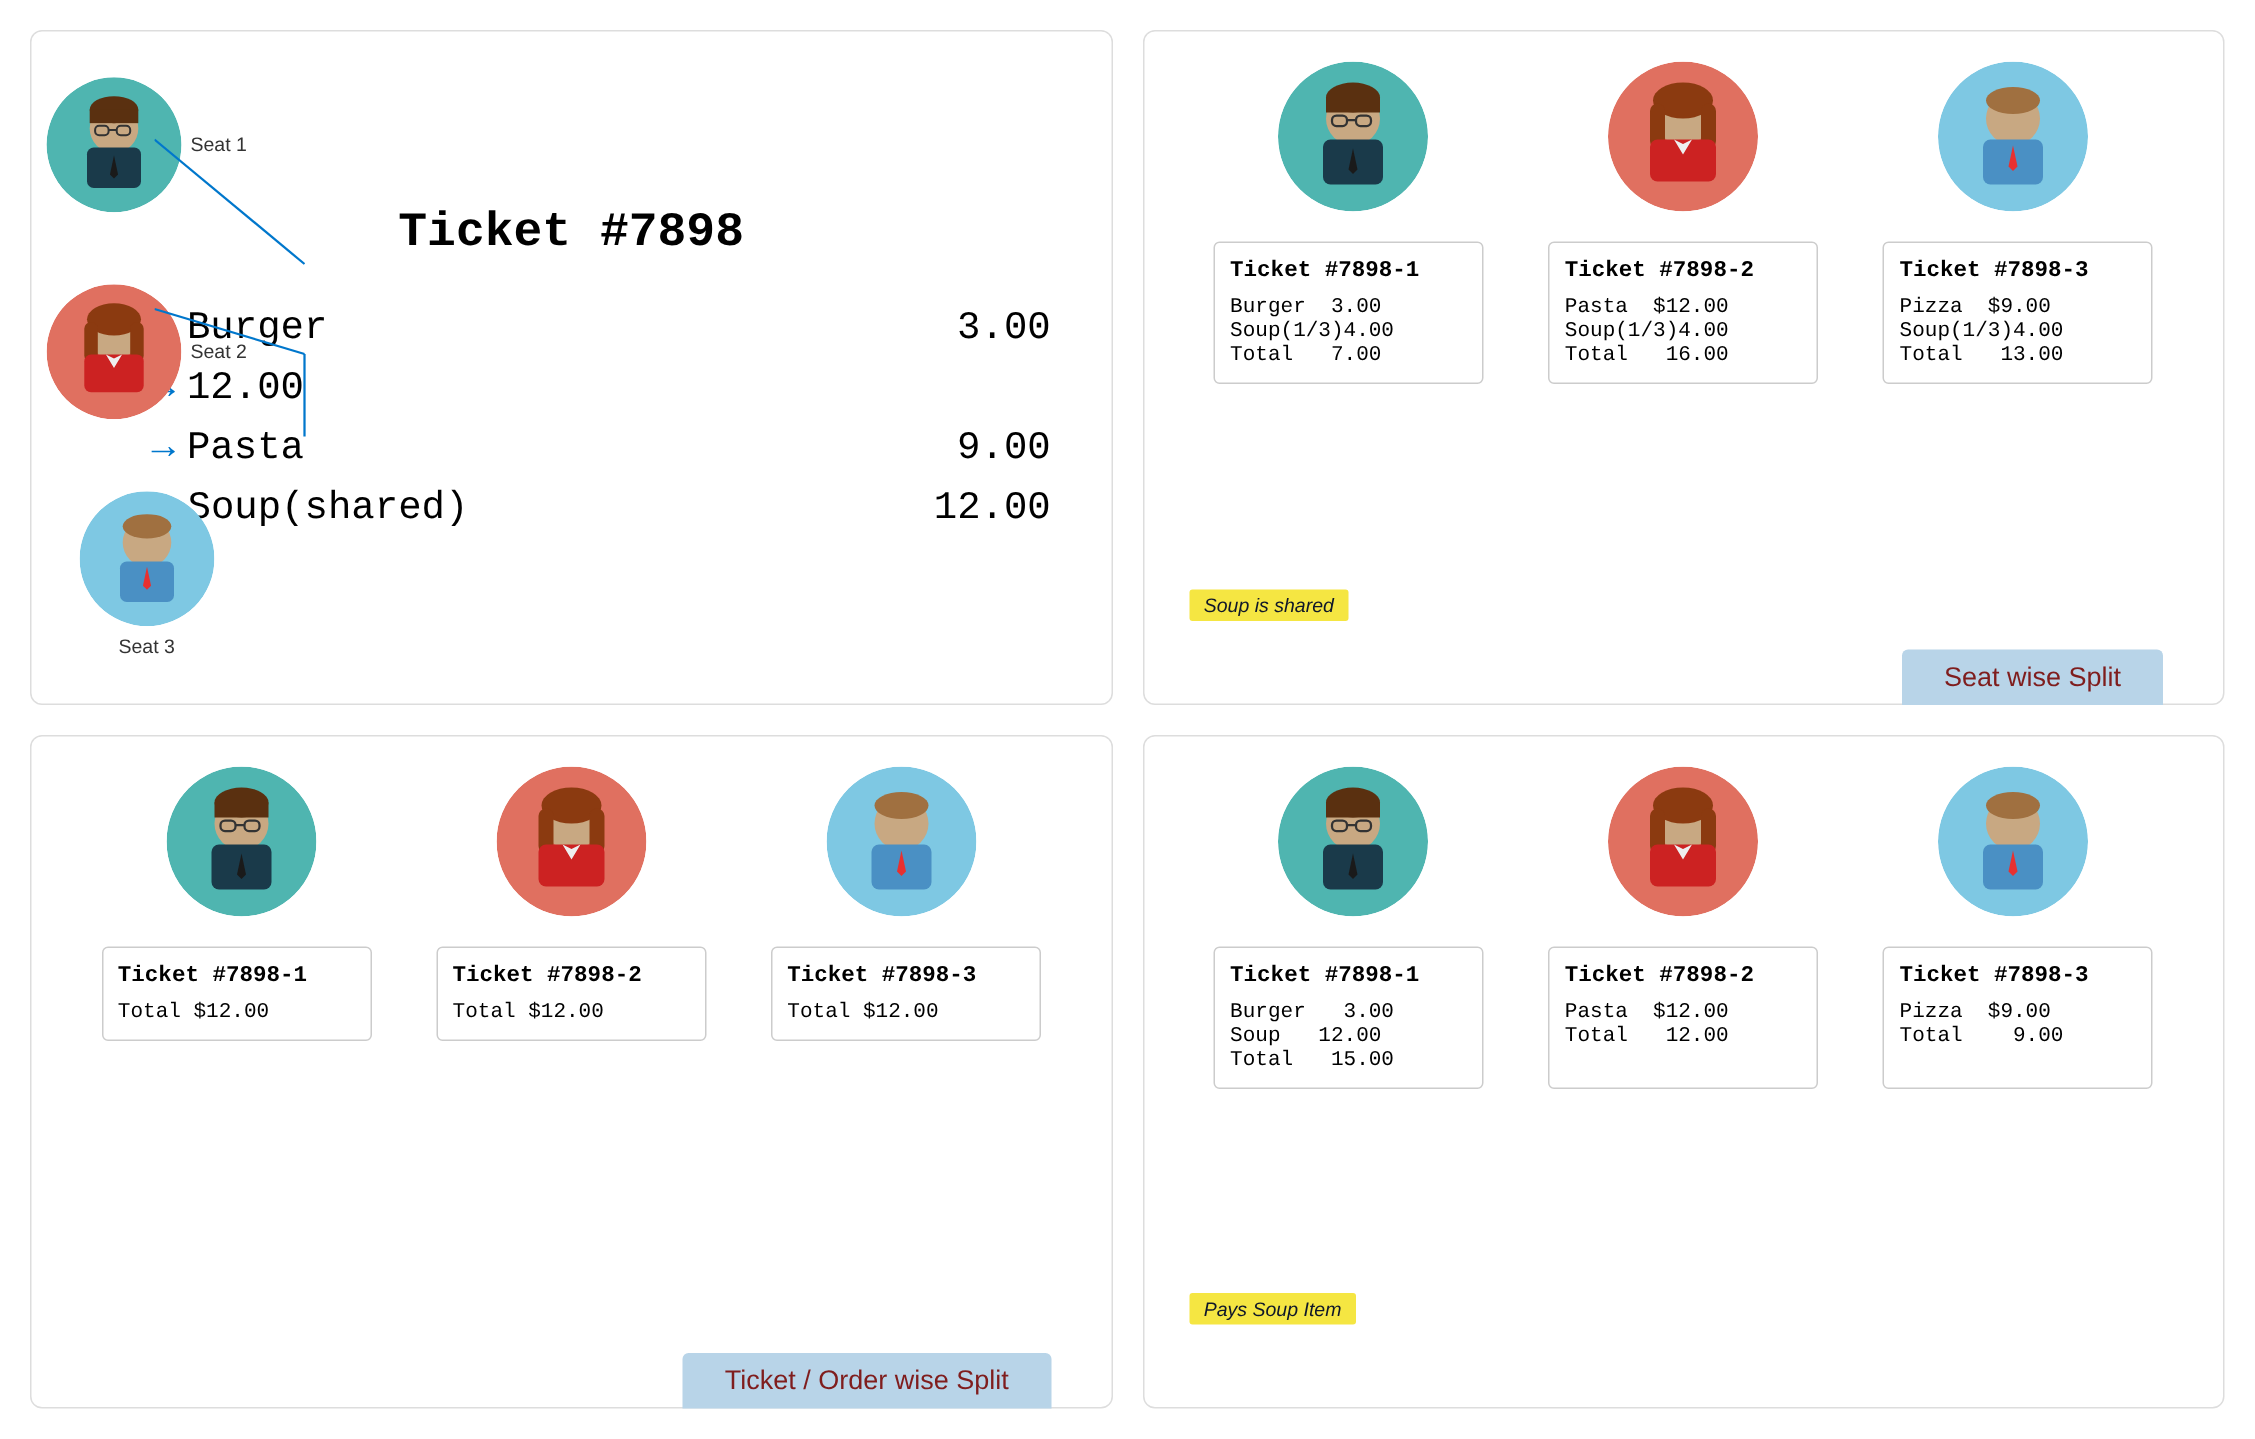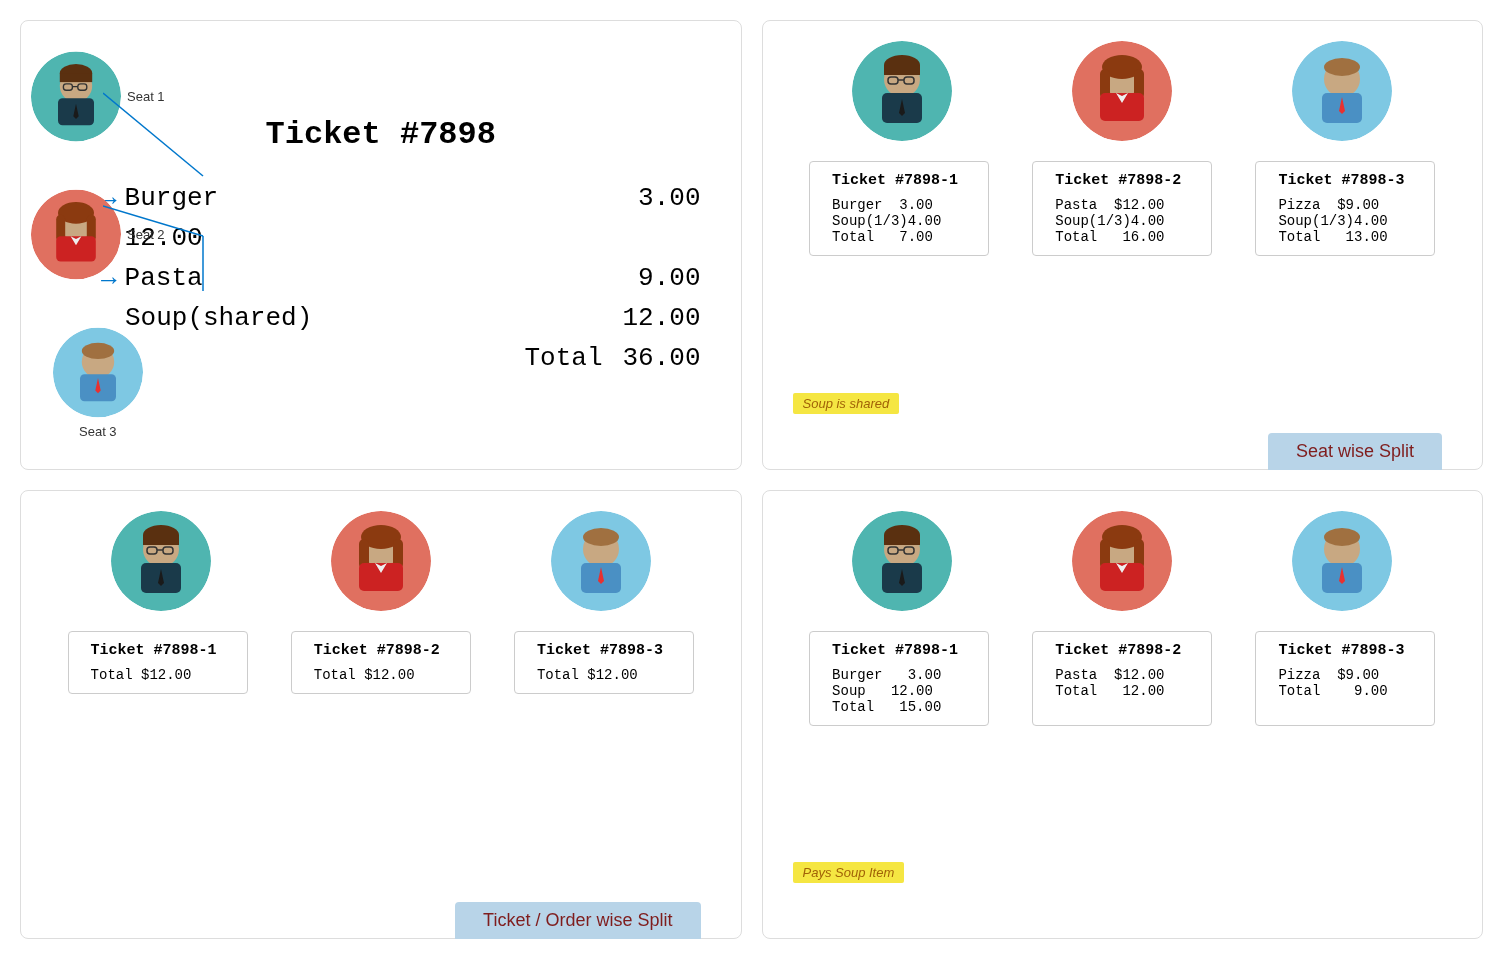--- a/index.html
+++ b/index.html
@@ -90,21 +90,21 @@
 
     .tickets-row {
       display: flex;
       justify-content: space-around;
       gap: 10px;
     }
 
     .mini-ticket {
       border: 1px solid #ccc;
       border-radius: 4px;
-      padding: 10px 22px;
+      padding: 10px 10px;
       font-size: 14px;
       font-family: 'Courier New', Courier, monospace;
       flex: 1;
       max-width: 180px;
     }
 
     .mini-ticket-title {
       font-size: 15px;
       font-weight: bold;
       margin-bottom: 8px;
@@ -112,21 +112,21 @@
 
     .shared-note {
       position: absolute;
       bottom: 55px;
       left: 30px;
       background: #f5e642;
       padding: 3px 10px;
       font-size: 13px;
       font-style: italic;
       font-family: Arial, sans-serif;
-      color: #a16207;
+      color: #0f172a;
       border-radius: 2px;
     }
 
     .avatar-lg { width: 90px; height: 90px; }
 
     
     .face-svg { width: 100%; height: 100%; }
   </style>
 </head>
 <body>
@@ -216,24 +216,20 @@
         </div>
         <div style="display:flex; align-items:center; font-size:26px; margin-bottom:10px;">
           <span style="color:#0077cc; margin-right:8px;">→</span>
           <span style="flex:1;">Pasta</span>
           <span>9.00</span>
         </div>
         <div style="display:flex; align-items:center; font-size:26px; margin-left:24px;">
           <span style="flex:1;">Soup(shared)</span>
           <span>12.00</span>
         </div>
-      </div>
-      <div style="display:flex; justify-content:flex-end; gap:20px; font-size:26px; margin-right:0; margin-top:10px; margin-left:24px;">
-        <span>Total</span>
-        <span>36.00</span>
       </div>
     </div>
   </div>
 
   <div class="split-panel">
     <div class="avatars-row">
 
       <div class="avatar-circle" style="width:100px;height:100px;">
         <svg viewBox="0 0 100 100" class="face-svg">
           <circle cx="50" cy="50" r="50" fill="#4fb5b0"></circle>

